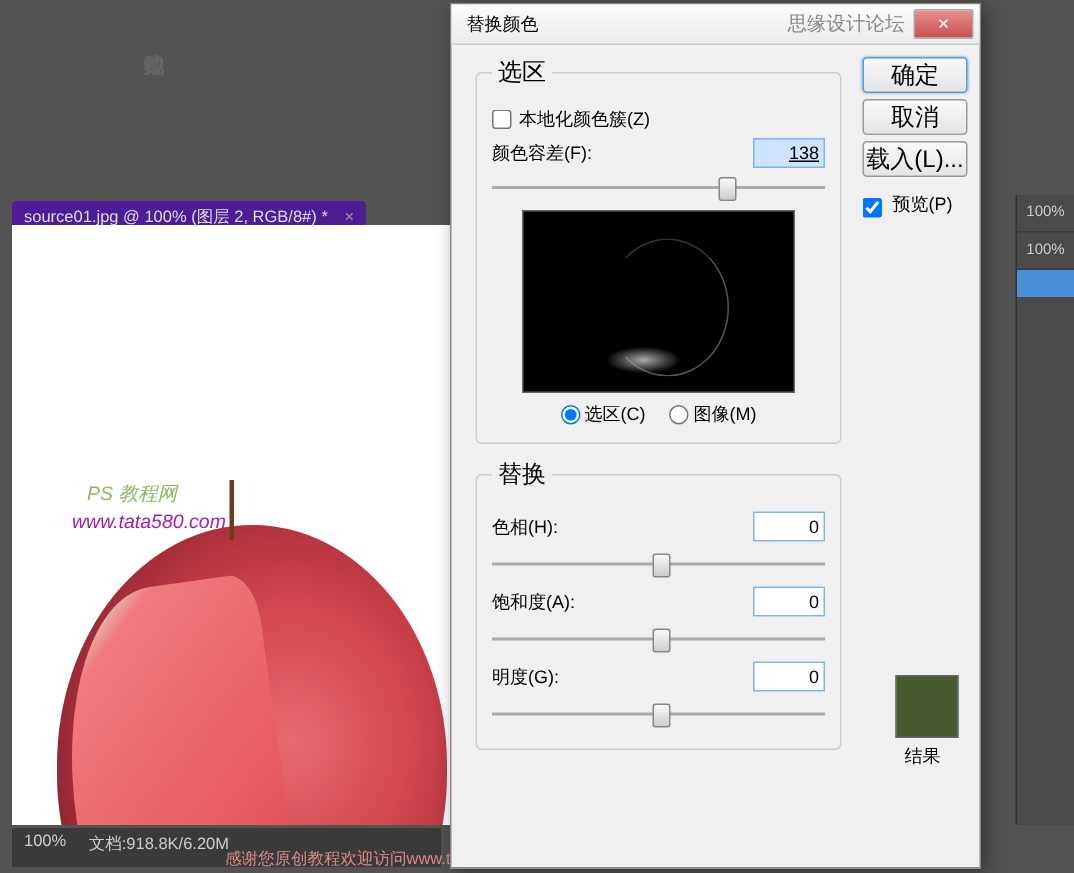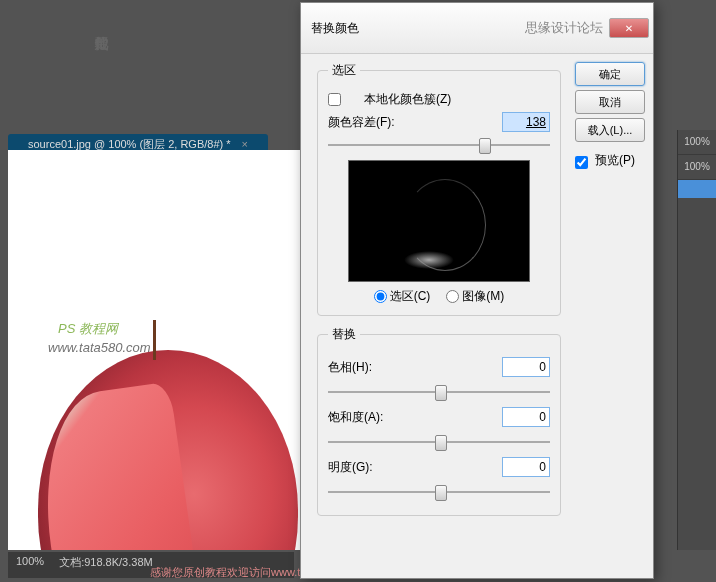--- a/index.html
+++ b/index.html
@@ -1,45 +1,45 @@
 <!DOCTYPE html>
 <html><head>
 <meta charset="utf-8">
 <style>
 body{margin:0;font-family:"Microsoft YaHei","SimSun",sans-serif;font-size:12px;background:#535353;width:716px;height:582px;position:relative;overflow:hidden}
 .canvas-area{position:absolute;left:0;top:0;right:0;bottom:0;background:#535353}
-.tab{position:absolute;left:8px;top:134px;background:#0c4a6e;color:#ddd;padding:3px 20px;font-size:11px;border-radius:3px 3px 0 0}
+.tab{position:absolute;left:8px;top:134px;background:#4c1d95;color:#ddd;padding:3px 8px;font-size:11px;border-radius:3px 3px 0 0}
 .tab .close{margin-left:8px;color:#999}
 .canvas{position:absolute;left:8px;top:150px;width:292px;height:400px;background:#fff;overflow:hidden}
 .wm1{position:absolute;left:92px;top:25px;color:#666;font-family:cursive;font-size:14px;writing-mode:vertical-rl}
 .wm2{position:absolute;left:50px;top:170px;color:#8db85a;font-style:italic;font-size:13px}
-.wm3{position:absolute;left:40px;top:190px;color:#737373;font-style:italic;font-size:13px}
+.wm3{position:absolute;left:40px;top:190px;color:#a21caf;font-style:italic;font-size:13px}
 .fruit{position:absolute;left:30px;top:200px;width:260px;height:320px;background:radial-gradient(ellipse at 60% 45%,#e86b6f 0%,#d44850 35%,#b83540 55%,#8b2530 75%);border-radius:50% 50% 48% 48%}
 .fruit::before{content:"";position:absolute;left:115px;top:-30px;width:3px;height:40px;background:#6b3a1f}
 .flesh{position:absolute;left:10px;top:40px;width:140px;height:260px;background:linear-gradient(135deg,#e0ebdc 0%,#dde8d8 8%,#f07a7d 18%,#e95f63 60%,#d8484e 100%);border-radius:80% 20% 20% 60%/90% 20% 20% 70%;transform:rotate(-8deg)}
 .statusbar{position:absolute;left:8px;bottom:4px;height:20px;background:#3a3a3a;color:#ccc;font-size:11px;padding:3px 8px;display:flex;gap:15px;width:270px}
 .bottom-txt{position:absolute;left:150px;bottom:2px;color:#d88;font-size:11px}
 .rpanel{position:absolute;right:0;top:130px;width:38px;height:420px;background:#4a4a4a;border-left:1px solid #333}
 .rpanel .slot{height:24px;border-bottom:1px solid #3a3a3a;color:#ccc;font-size:10px;text-align:center;line-height:24px}
 .rpanel .blue{background:#4a90d9;height:18px}
 .dialog{position:absolute;left:300px;top:2px;width:352px;height:575px;background:#f0f0f0;border:1px solid #888;box-shadow:3px 3px 12px rgba(0,0,0,0.4)}
-.titlebar{height:26px;background:linear-gradient(#fdfdfd,#eaeaea);border-bottom:1px solid #ccc;display:flex;align-items:center;padding:12px 4px;position:relative}
+.titlebar{height:26px;background:linear-gradient(#fdfdfd,#eaeaea);border-bottom:1px solid #ccc;display:flex;align-items:center;padding:0 4px;position:relative}
 .titlebar .title{flex:1;padding-left:6px;font-size:12px}
 .titlebar .forum{position:absolute;right:50px;color:#888;font-size:13px}
 .winbtns{display:flex;gap:2px}
 .winbtn{width:28px;height:18px;border:1px solid #aaa;background:linear-gradient(#f8f8f8,#ddd);border-radius:2px;display:flex;align-items:center;justify-content:center;font-size:10px}
 .winbtn.close{background:linear-gradient(#e89090,#c85050);color:#fff;width:38px}
 .body{padding:8px 8px 8px 16px;position:relative;height:540px}
 .sidebar{position:absolute;right:8px;top:8px;width:70px;display:flex;flex-direction:column;gap:4px}
-.btn{height:22px;border:1px solid #999;background:linear-gradient(#fafafa,#e4e4e4);border-radius:3px;font-size:11px;cursor:pointer;display:flex;align-items:center;justify-content:center}
+.btn{height:22px;border:1px solid #999;background:linear-gradient(#fafafa,#e4e4e4);border-radius:3px;font-size:16px;cursor:pointer;display:flex;align-items:center;justify-content:center}
 .btn.primary{border-color:#5b9bd5;box-shadow:0 0 2px #5b9bd5}
 .cbwrap{display:flex;align-items:flex-end;gap:4px;margin-top:6px;font-size:12px}
 fieldset{border:1px solid #ccc;border-radius:4px;margin:0 84px 10px 0;padding:8px 10px}
-legend{padding:0 4px;font-size:12px}
-.row{display:flex;align-items:center;gap:20px;margin:4px 0}
+legend{padding:0 4px;font-size:16px}
+.row{display:flex;align-items:center;gap:2px;margin:4px 0}
 .eyedrops{display:flex;gap:8px;margin-bottom:8px}
 .eyedrop{width:22px;height:22px;border:1px solid #bbb;background:#f4f4f4;border-radius:3px;display:flex;align-items:center;justify-content:center;position:relative}
 .eyedrop svg{width:14px;height:14px}
 .swatch{width:32px;height:24px;border:1px solid #666;background:#4a5a2f;margin-left:6px}
 .swatch.big{width:40px;height:40px}
 .num{width:40px;height:18px;border:1px solid #7eb4ea;text-align:right;padding:0 3px;font-size:12px;background:#fff}
 .num.sel{background:#cde4ff}
 .slider{position:relative;height:18px;margin:2px 0 6px 0}
 .slider .track{position:absolute;left:0;right:0;top:8px;height:2px;background:#aaa}
 .slider .thumb{position:absolute;top:2px;width:10px;height:14px;background:linear-gradient(#fafafa,#ccc);border:1px solid #888;border-radius:2px}
@@ -64,21 +64,21 @@
   </div>
   <div class="canvas">
     <div class="wm2">PS 教程网</div>
     <div class="wm3">www.tata580.com</div>
     <div class="fruit">
       <div class="flesh"></div>
     </div>
   </div>
   <div class="statusbar">
     <span>100%</span>
-    <span>文档:918.8K/3.38M</span>
+    <span>文档:918.8K/6.20M</span>
   </div>
   <div class="bottom-txt">感谢您原创教程欢迎访问www.tata580.com  转载教程请保留此处</div>
 
   <div class="rpanel">
     <div class="slot">100%</div>
     <div class="slot">100%</div>
     <div class="blue"></div>
   </div>
 </div>
 
@@ -146,14 +146,18 @@
       <div class="replace-row">
         <span class="lbl">明度(G):</span>
         <input class="num" value="0" style="">
       </div>
       <div class="slider">
           <div class="track"></div>
           <div class="thumb" style="left:48%"></div>
         </div>
     </fieldset>
 
+    <div class="result-box">
+      <div class="swatch big"></div>
+      <div style="margin-top:4px">结果</div>
+    </div>
   </div>
 </div>
 
 </body></html>

